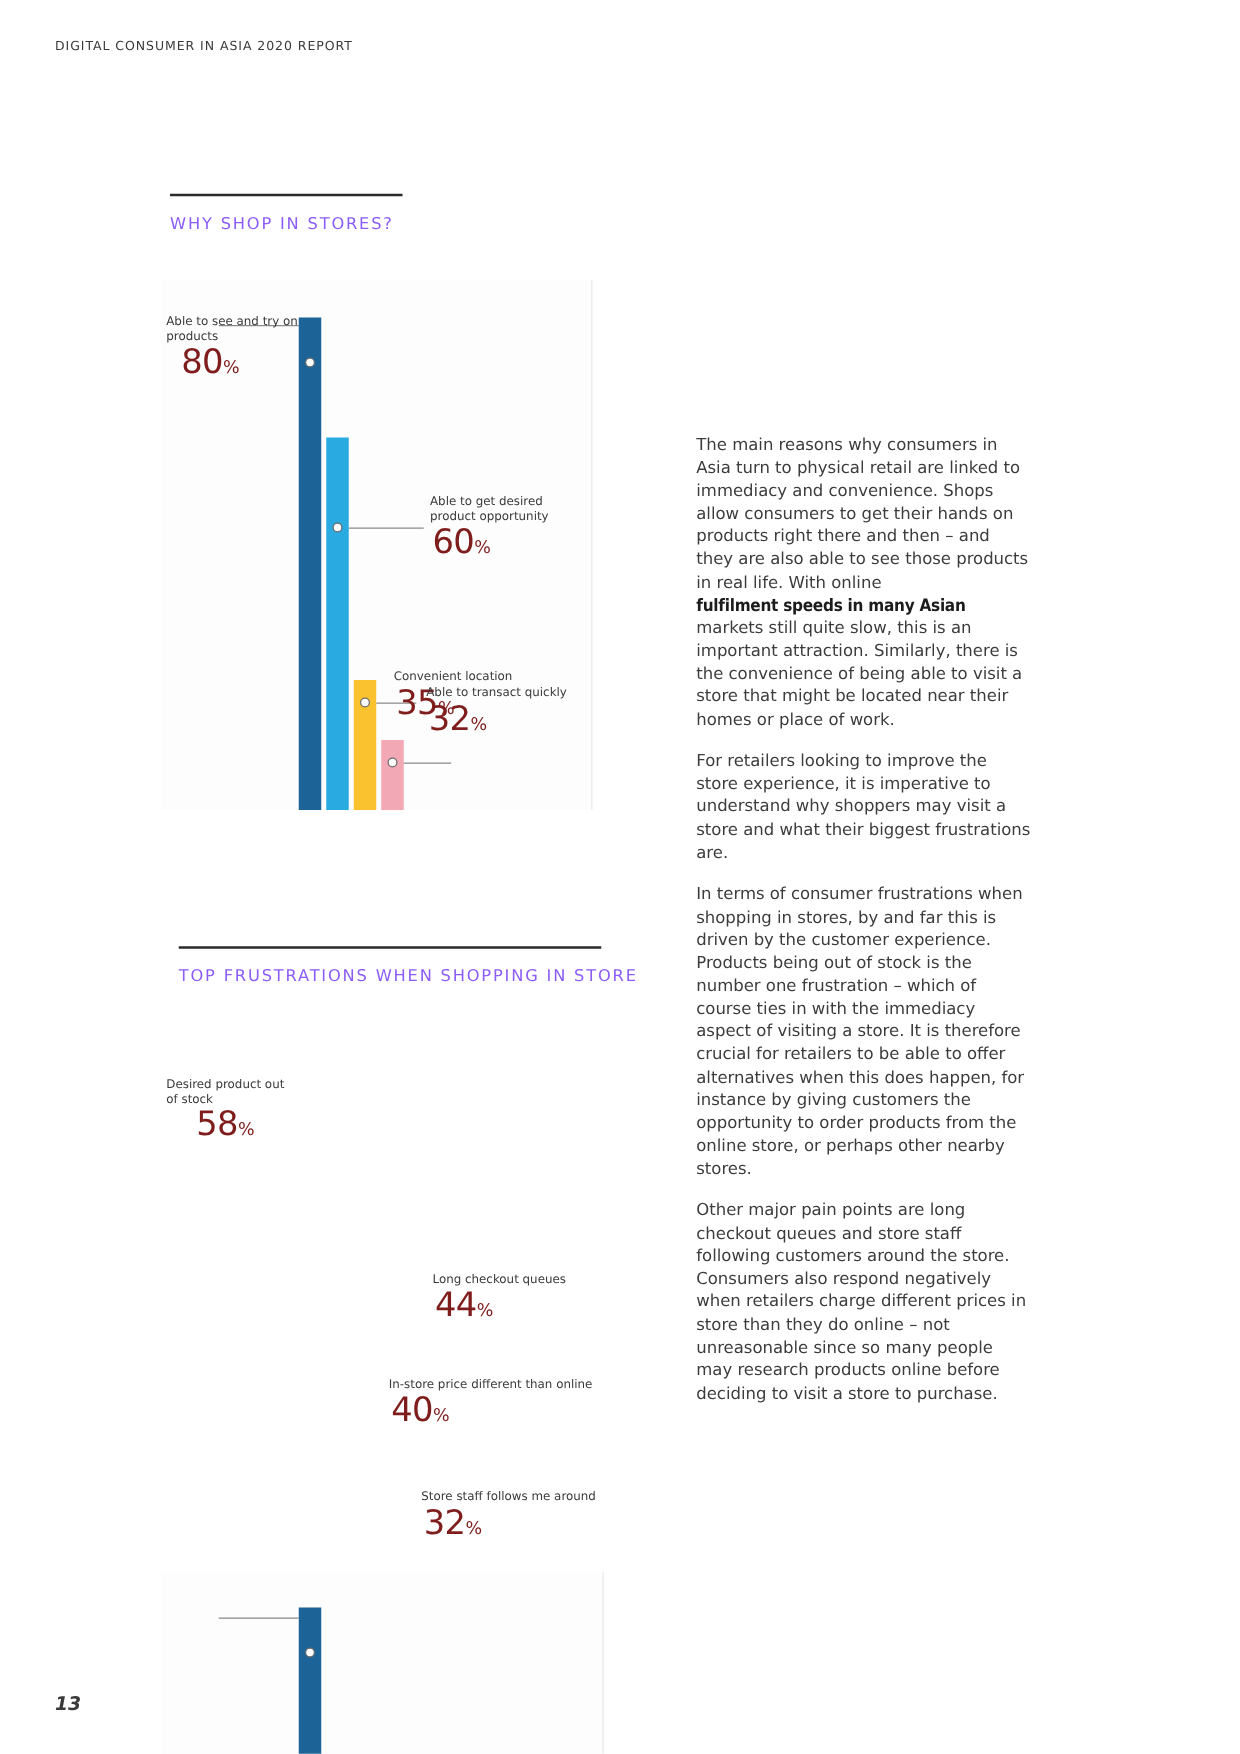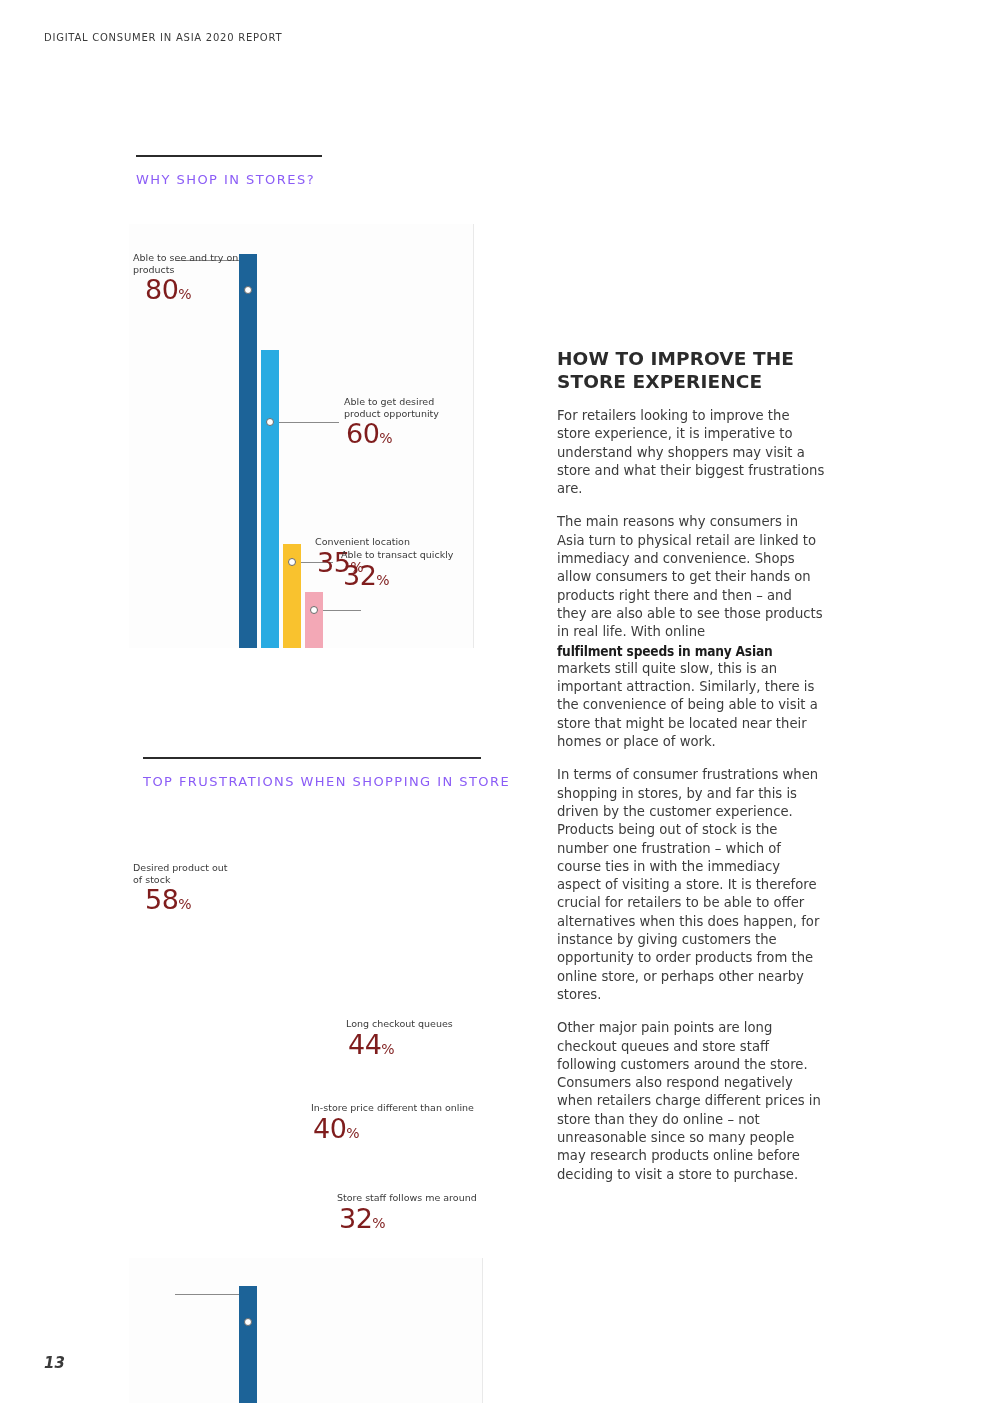--- a/index.html
+++ b/index.html
@@ -145,48 +145,44 @@
       <div class="dot" style="top:36px;"></div>
     </div>
 
     <div class="leader" style="left:46px;top:36px;width:64px;"></div>
 
   </div>
 
   <div class="callout" style="left:133px;top:862px;">
     <div class="cap">Desired product out</div>
     <div class="cap">of stock</div>
-    <div class="val" style="margin-left:12px;"><span>58</span><span class="pct">%</span></div>
+    <div class="val" style="margin-left:24px;"><span>58</span><span class="pct">%</span></div>
   </div>
 
   <div class="callout right" style="left:346px;top:1018px;">
     <div class="cap">Long checkout queues</div>
     <div class="val" style="margin-left:2px;"><span>44</span><span class="pct">%</span></div>
   </div>
 
   <div class="callout right" style="left:311px;top:1102px;">
     <div class="cap">In-store price different than online</div>
     <div class="val" style="margin-left:2px;"><span>40</span><span class="pct">%</span></div>
   </div>
 
   <div class="callout right" style="left:337px;top:1192px;">
     <div class="cap">Store staff follows me around</div>
     <div class="val" style="margin-left:2px;"><span>32</span><span class="pct">%</span></div>
   </div>
 
   <div class="textcol">
-    <h2 class="headline">
-      <span>HOW TO IMPROVE THE</span><br>
-      <span>STORE EXPERIENCE</span>
-    </h2>
-    <p class="para">For retailers looking to improve the store experience, it is imperative to understand why shoppers may visit a store and what their biggest frustrations are.</p>
     <p class="para">
       <span>The main reasons why consumers in Asia turn to physical retail are linked to immediacy and convenience. Shops allow consumers to get their hands on products right there and then – and they are also able to see those products in real life. With online</span>
       <span class="glitch">fulfilment speeds in many Asian</span>
       <span>markets still quite slow, this is an important attraction. Similarly, there is the convenience of being able to visit a store that might be located near their homes or place of work.</span>
     </p>
+    <p class="para">For retailers looking to improve the store experience, it is imperative to understand why shoppers may visit a store and what their biggest frustrations are.</p>
     <p class="para">In terms of consumer frustrations when shopping in stores, by and far this is driven by the customer experience. Products being out of stock is the number one frustration – which of course ties in with the immediacy aspect of visiting a store. It is therefore crucial for retailers to be able to offer alternatives when this does happen, for instance by giving customers the opportunity to order products from the online store, or perhaps other nearby stores.</p>
     <p class="para">Other major pain points are long checkout queues and store staff following customers around the store. Consumers also respond negatively when retailers charge different prices in store than they do online – not unreasonable since so many people may research products online before deciding to visit a store to purchase.</p>
   </div>
 
   <div class="folio">13</div>
 
 </div>
 
 </body></html>

